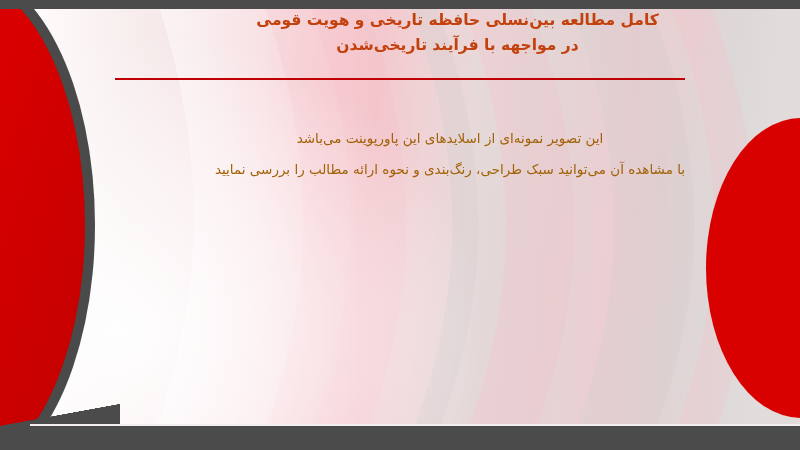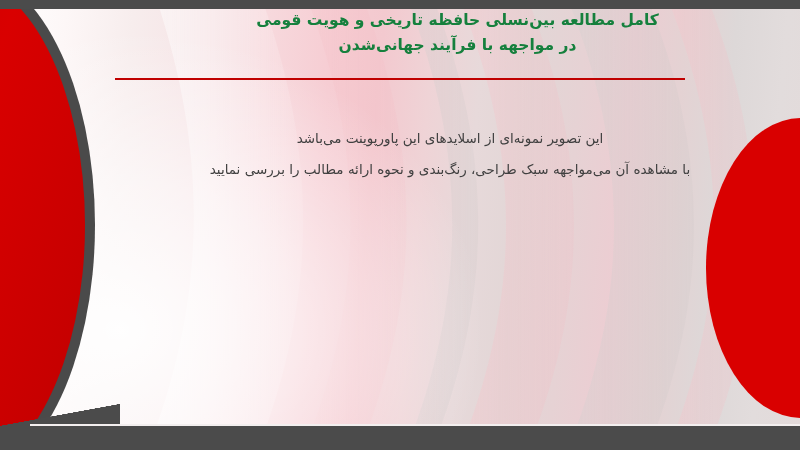--- a/index.html
+++ b/index.html
@@ -138,21 +138,21 @@
 
   .title-block {
     position: absolute;
     right: 0;
     left: 115px;
     top: 8px;
     text-align: center;
   }
 
   .title-line {
-    color: #15803d;
+    color: #c2410c;
     font-size: 15.5px;
     font-weight: bold;
     line-height: 25px;
     letter-spacing: 0px;
     white-space: nowrap;
     direction: rtl;
   }
 
   .title-rule {
     position: absolute;
@@ -166,21 +166,21 @@
   .body-block {
     position: absolute;
     right: 30px;
     left: 130px;
     top: 123px;
     text-align: center;
     direction: rtl;
   }
 
   .body-line {
-    color: #404040;
+    color: #a16207;
     font-size: 13.5px;
     line-height: 31px;
     white-space: nowrap;
     font-weight: normal;
   }
 </style>
 </head>
 <body>
 
 <div id="slide">
@@ -221,24 +221,24 @@
 
   <div class="band-top"></div>
   <div class="band-bottom-skew"></div>
   <div class="band-bottom-hair"></div>
   <div class="band-bottom"></div>
 
   <div class="content">
 
     <div class="title-block">
       <div class="title-line">کامل مطالعه بین‌نسلی حافظه تاریخی و هویت قومی</div>
-      <div class="title-line">در مواجهه با فرآیند جهانی‌شدن</div>
+      <div class="title-line">در مواجهه با فرآیند تاریخی‌شدن</div>
     </div>
 
     <div class="title-rule"></div>
 
     <div class="body-block">
       <div class="body-line">این تصویر نمونه‌ای از اسلایدهای این پاورپوینت می‌باشد</div>
-      <div class="body-line">با مشاهده آن می‌مواجهه سبک طراحی، رنگ‌بندی و نحوه ارائه مطالب را بررسی نمایید</div>
+      <div class="body-line">با مشاهده آن می‌توانید سبک طراحی، رنگ‌بندی و نحوه ارائه مطالب را بررسی نمایید</div>
     </div>
 
   </div>
 </div>
 
 </body></html>

